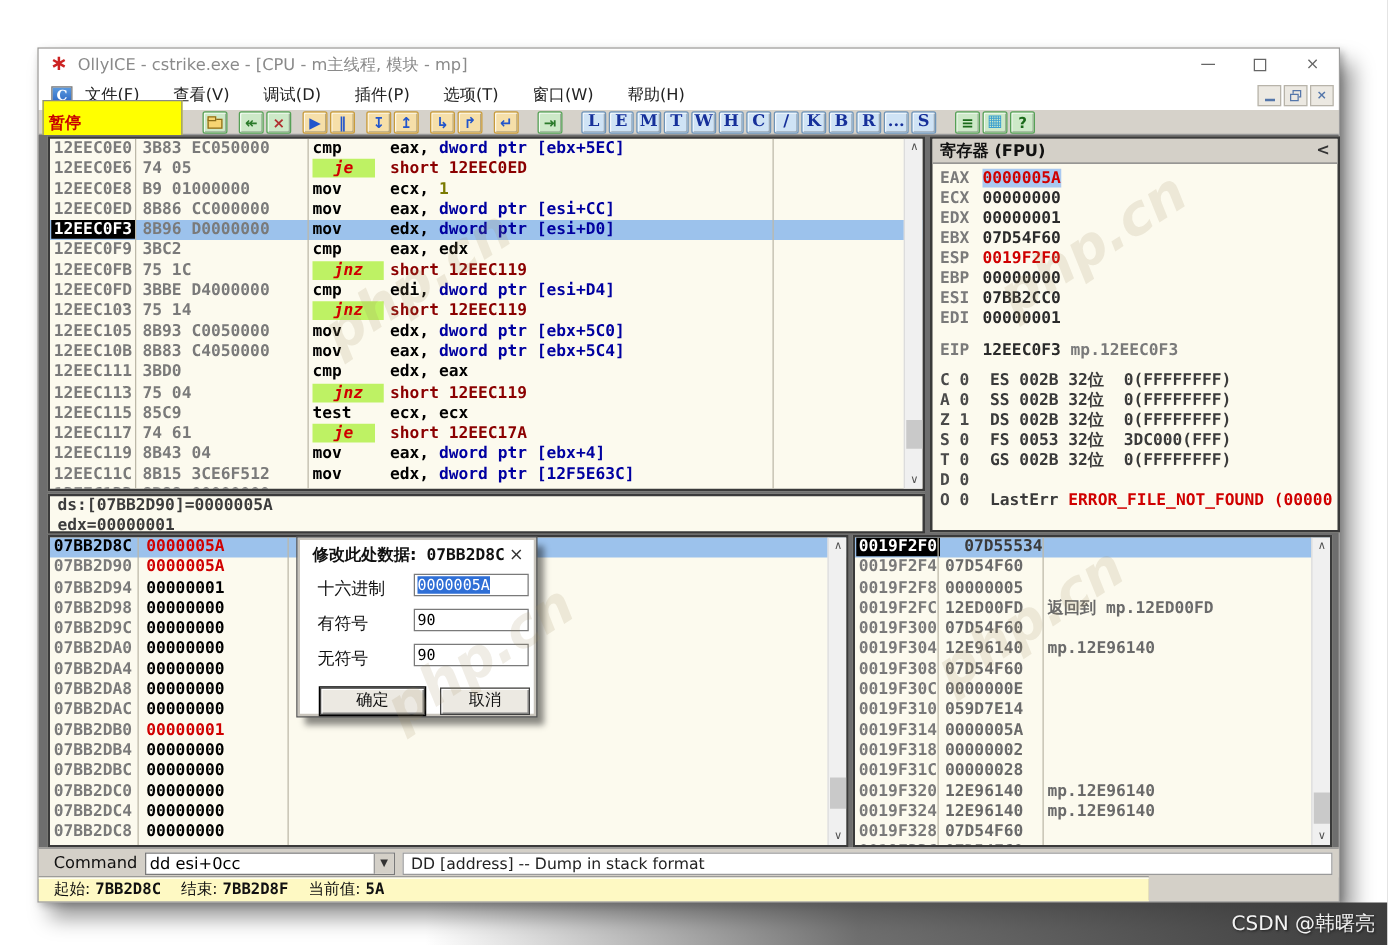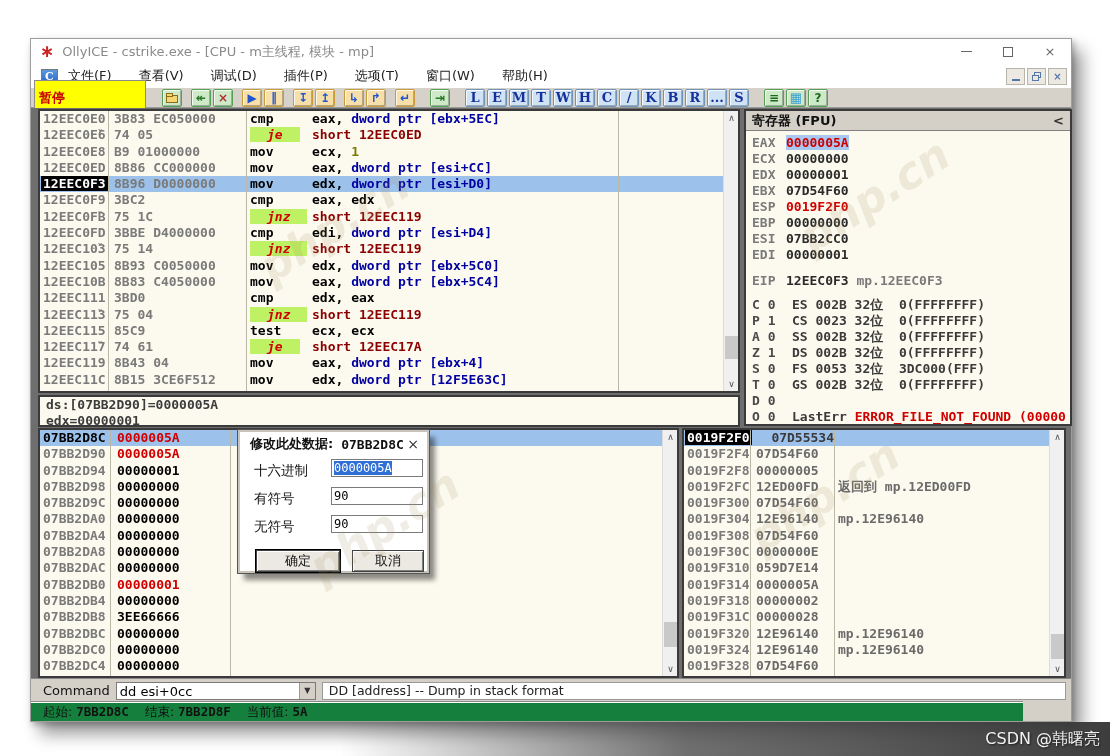--- a/index.html
+++ b/index.html
@@ -144,22 +144,22 @@
   .cmdbar { position:absolute; left:31px; top:678px; width:1040px; height:24px; background:#d4d0c8;
             border-top:1px solid #8a8a8a; display:flex; align-items:center; }
   .cmd-label { font-size:13px; color:#111; margin:0 6px 0 12px; }
   .combo { position:relative; width:200px; height:18px; background:#fff; border:1px solid #7a7a7a; }
   .combo-text { position:absolute; left:3px; top:1px; font:13px "DejaVu Sans",sans-serif; color:#000; }
   .combo-drop { position:absolute; right:0; top:0; width:16px; height:16px; background:#d4d0c8;
                 border-left:1px solid #9a9a9a; display:flex; align-items:center; justify-content:center;
                 font-size:8px; color:#333; }
   .cmd-hint { margin-left:6px; flex:1; height:18px; background:#fff; border:1px solid #9a9a9a;
               font:12.5px "DejaVu Sans",sans-serif; color:#222; line-height:16px; padding-left:6px; margin-right:5px; }
-  .statusbar { position:absolute; left:31px; top:702px; width:992px; height:19px; background:#15803d;
-               border-top:1px solid #fff; box-shadow:0 -1px 0 #8a8a8a; display:flex; align-items:center; padding-left:12px; }
+  .statusbar { position:absolute; left:31px; top:702px; width:888px; height:19px; background:#fef9c3;
+               border-top:1px solid #fff; box-shadow:0 -1px 0 #8a8a8a; display:flex; align-items:flex-start; padding-left:12px; }
   .st-pair { font-size:12.5px; color:#111; margin-right:16px; }
   .st-pair b { font-family:"DejaVu Sans Mono",monospace; font-weight:bold; }
 
   
   .wm { position:absolute; z-index:20; pointer-events:none; color:rgba(160,140,100,.16);
         font:bold italic 44px "DejaVu Sans",sans-serif; transform:rotate(-33deg); white-space:nowrap; }
   .csdn-band { position:absolute; left:340px; right:0; top:722px; height:34px; z-index:30;
                background:linear-gradient(90deg, rgba(90,90,90,0) 0%, rgba(75,75,75,.80) 45%, rgba(55,55,55,.97) 100%);
                display:flex; align-items:center; justify-content:flex-end; padding-right:10px; }
   .csdn-text { color:#f2f2f2; font-size:16px; text-shadow:1px 1px 2px rgba(0,0,0,.6); }
@@ -523,21 +523,20 @@
           <div class="rrow"><span class="rg-name">EDI</span><span class="rg-val">00000001</span></div>
 
       </div>
       <div class="sp10"></div>
       <div class="rrow"><span class="rg-name">EIP</span><span class="rg-val">12EEC0F3</span><span class="rg-cmt"> <span>mp.12EEC0F3</span></span></div>
       <div class="sp8"></div>
       <div>
 
           <div class="rrow"><span class="fl-l">C 0</span><span class="fl-m">ES 002B 32位  0(FFFFFFFF)</span><span class="fl-err"></span></div>
 
-          <div class="rrow"><span class="fl-l">P 1</span><span class="fl-m">CS 0023 32位  0(FFFFFFFF)</span><span class="fl-err"></span></div>
 
           <div class="rrow"><span class="fl-l">A 0</span><span class="fl-m">SS 002B 32位  0(FFFFFFFF)</span><span class="fl-err"></span></div>
 
           <div class="rrow"><span class="fl-l">Z 1</span><span class="fl-m">DS 002B 32位  0(FFFFFFFF)</span><span class="fl-err"></span></div>
 
           <div class="rrow"><span class="fl-l">S 0</span><span class="fl-m">FS 0053 32位  3DC000(FFF)</span><span class="fl-err"></span></div>
 
           <div class="rrow"><span class="fl-l">T 0</span><span class="fl-m">GS 002B 32位  0(FFFFFFFF)</span><span class="fl-err"></span></div>
 
           <div class="rrow"><span class="fl-l">D 0</span><span class="fl-m"></span><span class="fl-err"></span></div>
@@ -599,24 +598,20 @@
         <div class="drow">
           <span class="d-addr">07BB2DB0</span>
           <span class="d-val red">00000001</span>
         </div>
 
         <div class="drow">
           <span class="d-addr">07BB2DB4</span>
           <span class="d-val">00000000</span>
         </div>
 
-        <div class="drow">
-          <span class="d-addr">07BB2DB8</span>
-          <span class="d-val">3EE66666</span>
-        </div>
 
         <div class="drow">
           <span class="d-addr">07BB2DBC</span>
           <span class="d-val">00000000</span>
         </div>
 
         <div class="drow">
           <span class="d-addr">07BB2DC0</span>
           <span class="d-val">00000000</span>
         </div>

